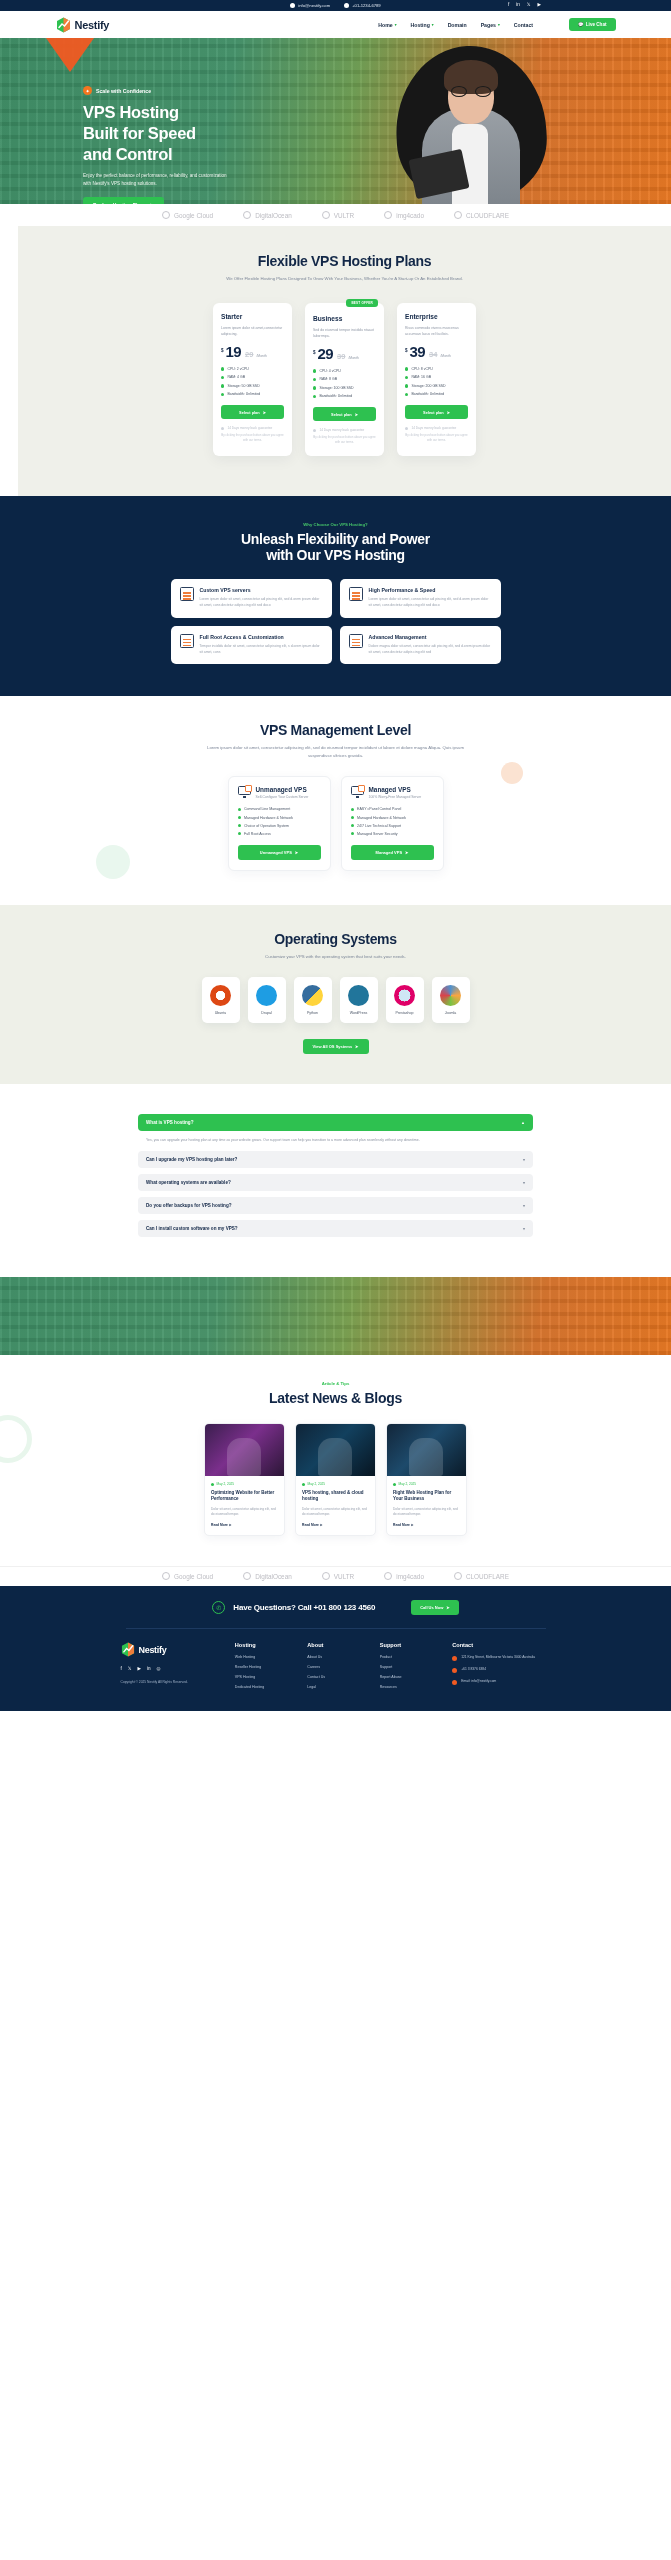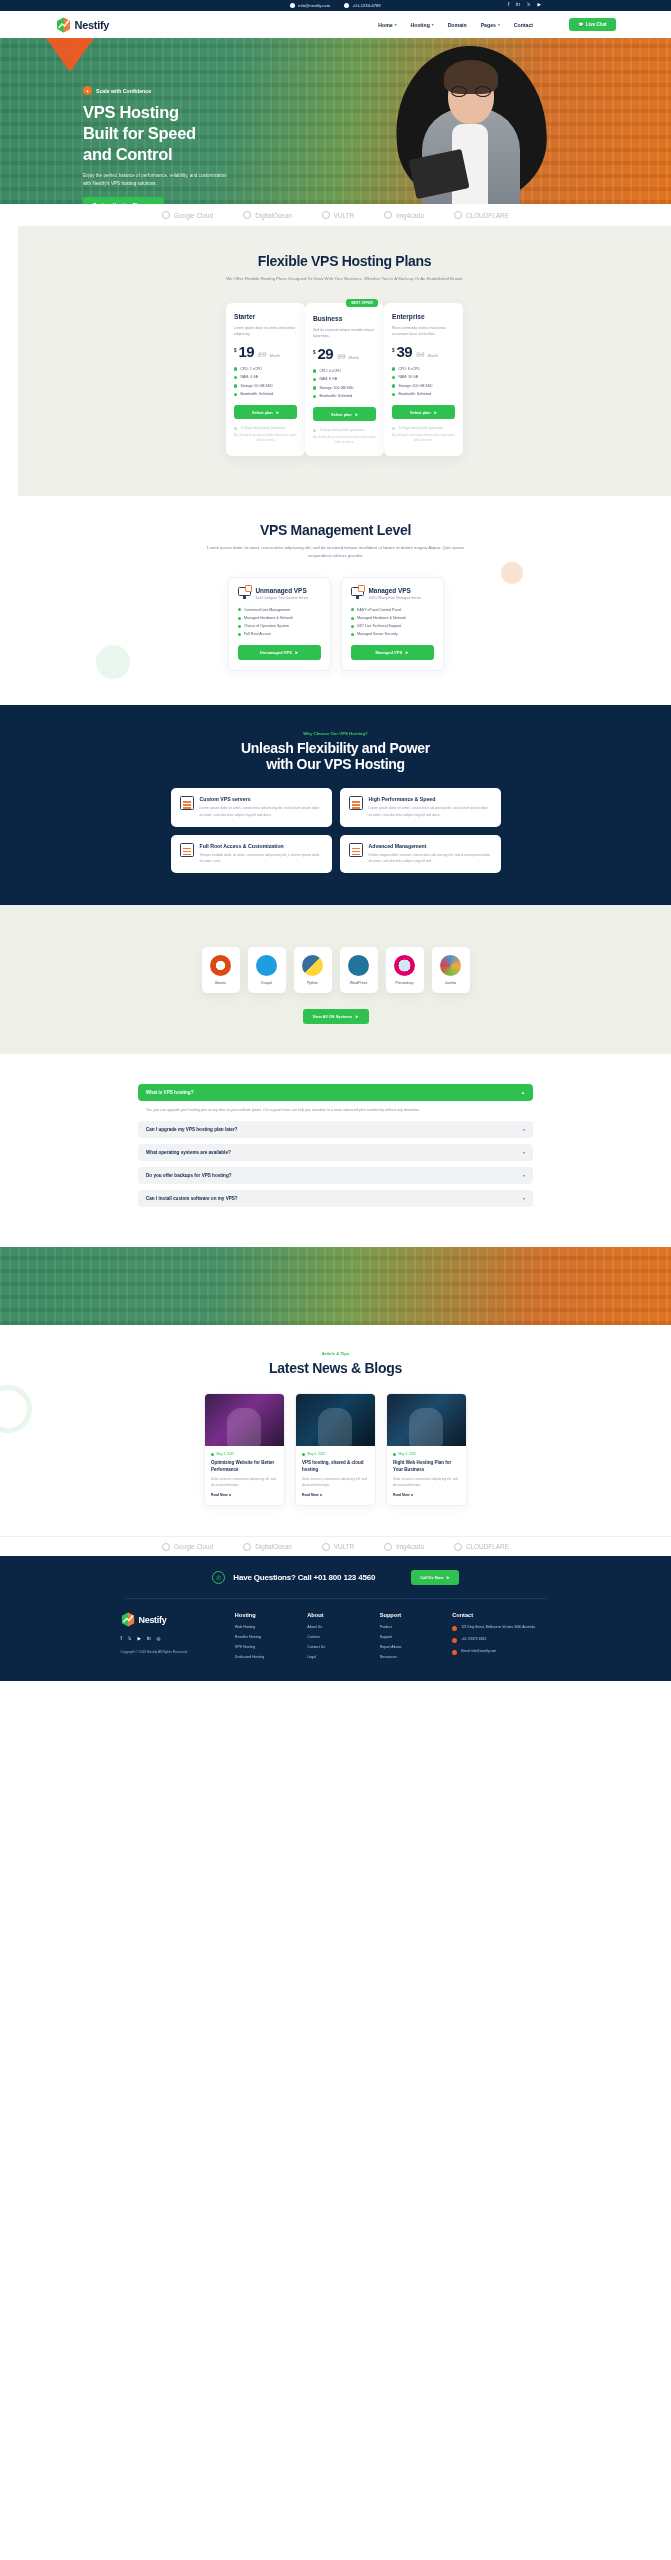--- a/index.html
+++ b/index.html
@@ -83,21 +83,21 @@
 
   
   .sec{position:relative;}
   .sec-head{text-align:center;}
   .sec-title{font-size:14px;font-weight:800;color:#122747;letter-spacing:-.3px;}
   .sec-sub{font-size:4.3px;color:#7b8597;line-height:1.8;margin-top:6px;}
   .eyebrow{font-size:4.3px;color:#2ec150;font-weight:600;margin-bottom:4px;}
 
   
   .pricing{background:#eff0ea;padding:27px 0 40px;margin-left:18px;}
-  .plans{display:flex;justify-content:center;margin-top:20px;}
+  .plans{display:flex;justify-content:center;gap:13px;margin-top:20px;}
   .plan{width:79px;background:#fff;border-radius:6px;padding:10px 8px 11px;
     position:relative;box-shadow:0 4px 14px rgba(20,40,70,.06);}
   .plan.pop{padding-top:12px;}
   .pop-badge{position:absolute;top:-4px;right:6px;background:#2ec150;color:#fff;
     font-size:3.1px;font-weight:700;padding:2px 5px;border-radius:3px;letter-spacing:.2px;}
   .plan h3{font-size:6.6px;font-weight:800;color:#122747;}
   .plan .desc{font-size:3.5px;color:#9098a6;line-height:1.75;margin-top:5px;min-height:13px;}
   .priceline{display:flex;align-items:flex-end;gap:2px;margin-top:7px;}
   .cur{font-size:4.6px;font-weight:700;color:#122747;position:relative;top:-6px;}
   .amt{font-size:15px;font-weight:800;color:#122747;line-height:.95;letter-spacing:-.6px;}
@@ -480,20 +480,76 @@
         <div class="guar">
             <i class="fdot" style="background:#cfd4dc"></i>
             <span>14 Days money back guarantee</span>
           </div>
         <div class="fine">By clicking the purchase button above you agree with our terms.</div>
       </div>
 
     </div>
   </div>
 
+  <div class="sec why">
+    <div class="sec-head">
+      <div class="eyebrow">Why Choose Our VPS Hosting?</div>
+      <div class="sec-title">
+        <span>Unleash Flexibility and Power</span><br>
+        <span>with Our VPS Hosting</span>
+      </div>
+    </div>
+    <div class="why-grid">
+      <div class="wcard">
+        <div class="wicon">
+            <b></b>
+            <b></b>
+            <b></b>
+          </div>
+        <div>
+            <h5>Custom VPS servers</h5>
+            <p>Lorem ipsum dolor sit amet, consectetur adi piscing elit, sed d.orem ipsum dolor sit amet, cons dectetur adipis cing elit sed doco</p>
+          </div>
+      </div>
+      <div class="wcard">
+        <div class="wicon">
+            <b></b>
+            <b></b>
+            <b></b>
+          </div>
+        <div>
+            <h5>High Performance &amp; Speed</h5>
+            <p>Lorem ipsum dolor sit amet, consectetur adi piscing elit, sed d.orem ipsum dolor sit amet, cons dectetur adipis cing elit sed doco</p>
+          </div>
+      </div>
+      <div class="wcard">
+        <div class="wicon">
+            <b></b>
+            <b></b>
+            <b></b>
+          </div>
+        <div>
+            <h5>Full Root Access &amp; Customization</h5>
+            <p>Tempor incididu dolor sit amet, consectetur adi piscing elit, s d.orem ipsum dolor sit amet, cons</p>
+          </div>
+      </div>
+      <div class="wcard">
+        <div class="wicon">
+            <b></b>
+            <b></b>
+            <b></b>
+          </div>
+        <div>
+            <h5>Advanced Management</h5>
+            <p>Dolore magna dolor sit amet, consectetur adi piscing elit, sed d.orem ipsum dolor sit amet, cons dectetur adipis cing elit sed</p>
+          </div>
+      </div>
+    </div>
+  </div>
+
   <div class="sec mgmt">
     <div class="blob-g"></div>
     <div class="blob-o"></div>
     <div class="sec-head" style="position:relative;z-index:2">
       <div class="sec-title">VPS Management Level</div>
       <div class="sec-sub" style="width:275px;margin:6px auto 0">Lorem ipsum dolor sit amet, consectetur adipiscing elit, sed do eiusmod tempor incididunt ut labore et dolore magna Aliqua. Quis ipsum suspendisse ultrices gravida.</div>
     </div>
     <div class="mgmt-cards" style="position:relative;z-index:2">
 
       <div class="mcard">
@@ -564,77 +620,25 @@
         </div>
         <div class="mbtn">
           <span>Managed VPS</span>
             <span>➤</span>
         </div>
       </div>
 
     </div>
   </div>
 
-  <div class="sec why">
+  <div class="sec os">
     <div class="sec-head">
-      <div class="eyebrow">Why Choose Our VPS Hosting?</div>
-      <div class="sec-title">
-        <span>Unleash Flexibility and Power</span><br>
-        <span>with Our VPS Hosting</span>
-      </div>
-    </div>
-    <div class="why-grid">
-      <div class="wcard">
-        <div class="wicon">
-            <b></b>
-            <b></b>
-            <b></b>
-          </div>
-        <div>
-            <h5>Custom VPS servers</h5>
-            <p>Lorem ipsum dolor sit amet, consectetur adi piscing elit, sed d.orem ipsum dolor sit amet, cons dectetur adipis cing elit sed doco</p>
-          </div>
-      </div>
-      <div class="wcard">
-        <div class="wicon">
-            <b></b>
-            <b></b>
-            <b></b>
-          </div>
-        <div>
-            <h5>High Performance &amp; Speed</h5>
-            <p>Lorem ipsum dolor sit amet, consectetur adi piscing elit, sed d.orem ipsum dolor sit amet, cons dectetur adipis cing elit sed doco</p>
-          </div>
-      </div>
-      <div class="wcard">
-        <div class="wicon">
-            <b></b>
-            <b></b>
-            <b></b>
-          </div>
-        <div>
-            <h5>Full Root Access &amp; Customization</h5>
-            <p>Tempor incididu dolor sit amet, consectetur adi piscing elit, s d.orem ipsum dolor sit amet, cons</p>
-          </div>
-      </div>
-      <div class="wcard">
-        <div class="wicon">
-            <b></b>
-            <b></b>
-            <b></b>
-          </div>
-        <div>
-            <h5>Advanced Management</h5>
-            <p>Dolore magna dolor sit amet, consectetur adi piscing elit, sed d.orem ipsum dolor sit amet, cons dectetur adipis cing elit sed</p>
-          </div>
-      </div>
-    </div>
-  </div>
-
-  <div class="sec os">
+      <div class="sec-title">Operating Systems</div>
+      <div class="sec-sub">Customize your VPS with the operating system that best suits your needs.</div>
+    </div>
     <div class="os-row">
       <div class="os-card">
           <span class="os-ic" style="background:radial-gradient(circle at 50% 50%,#fff 30%,#dd4814 31%)"></span>
           <span class="os-name">Ubuntu</span>
         </div>
       <div class="os-card">
           <span class="os-ic" style="background:#1e9de3"></span>
           <span class="os-name">Drupal</span>
         </div>
       <div class="os-card">

